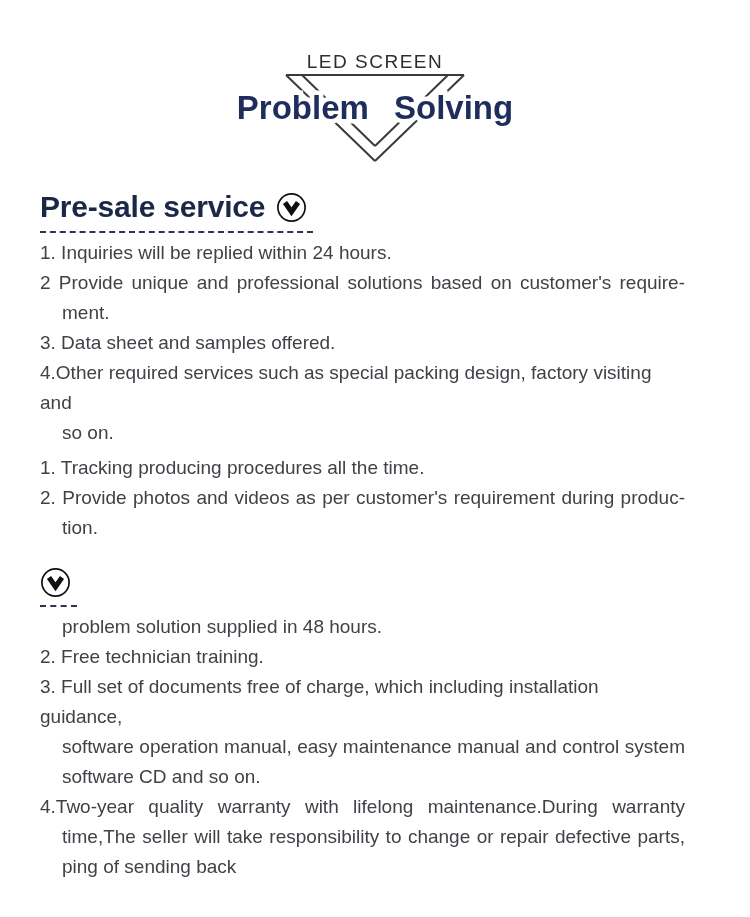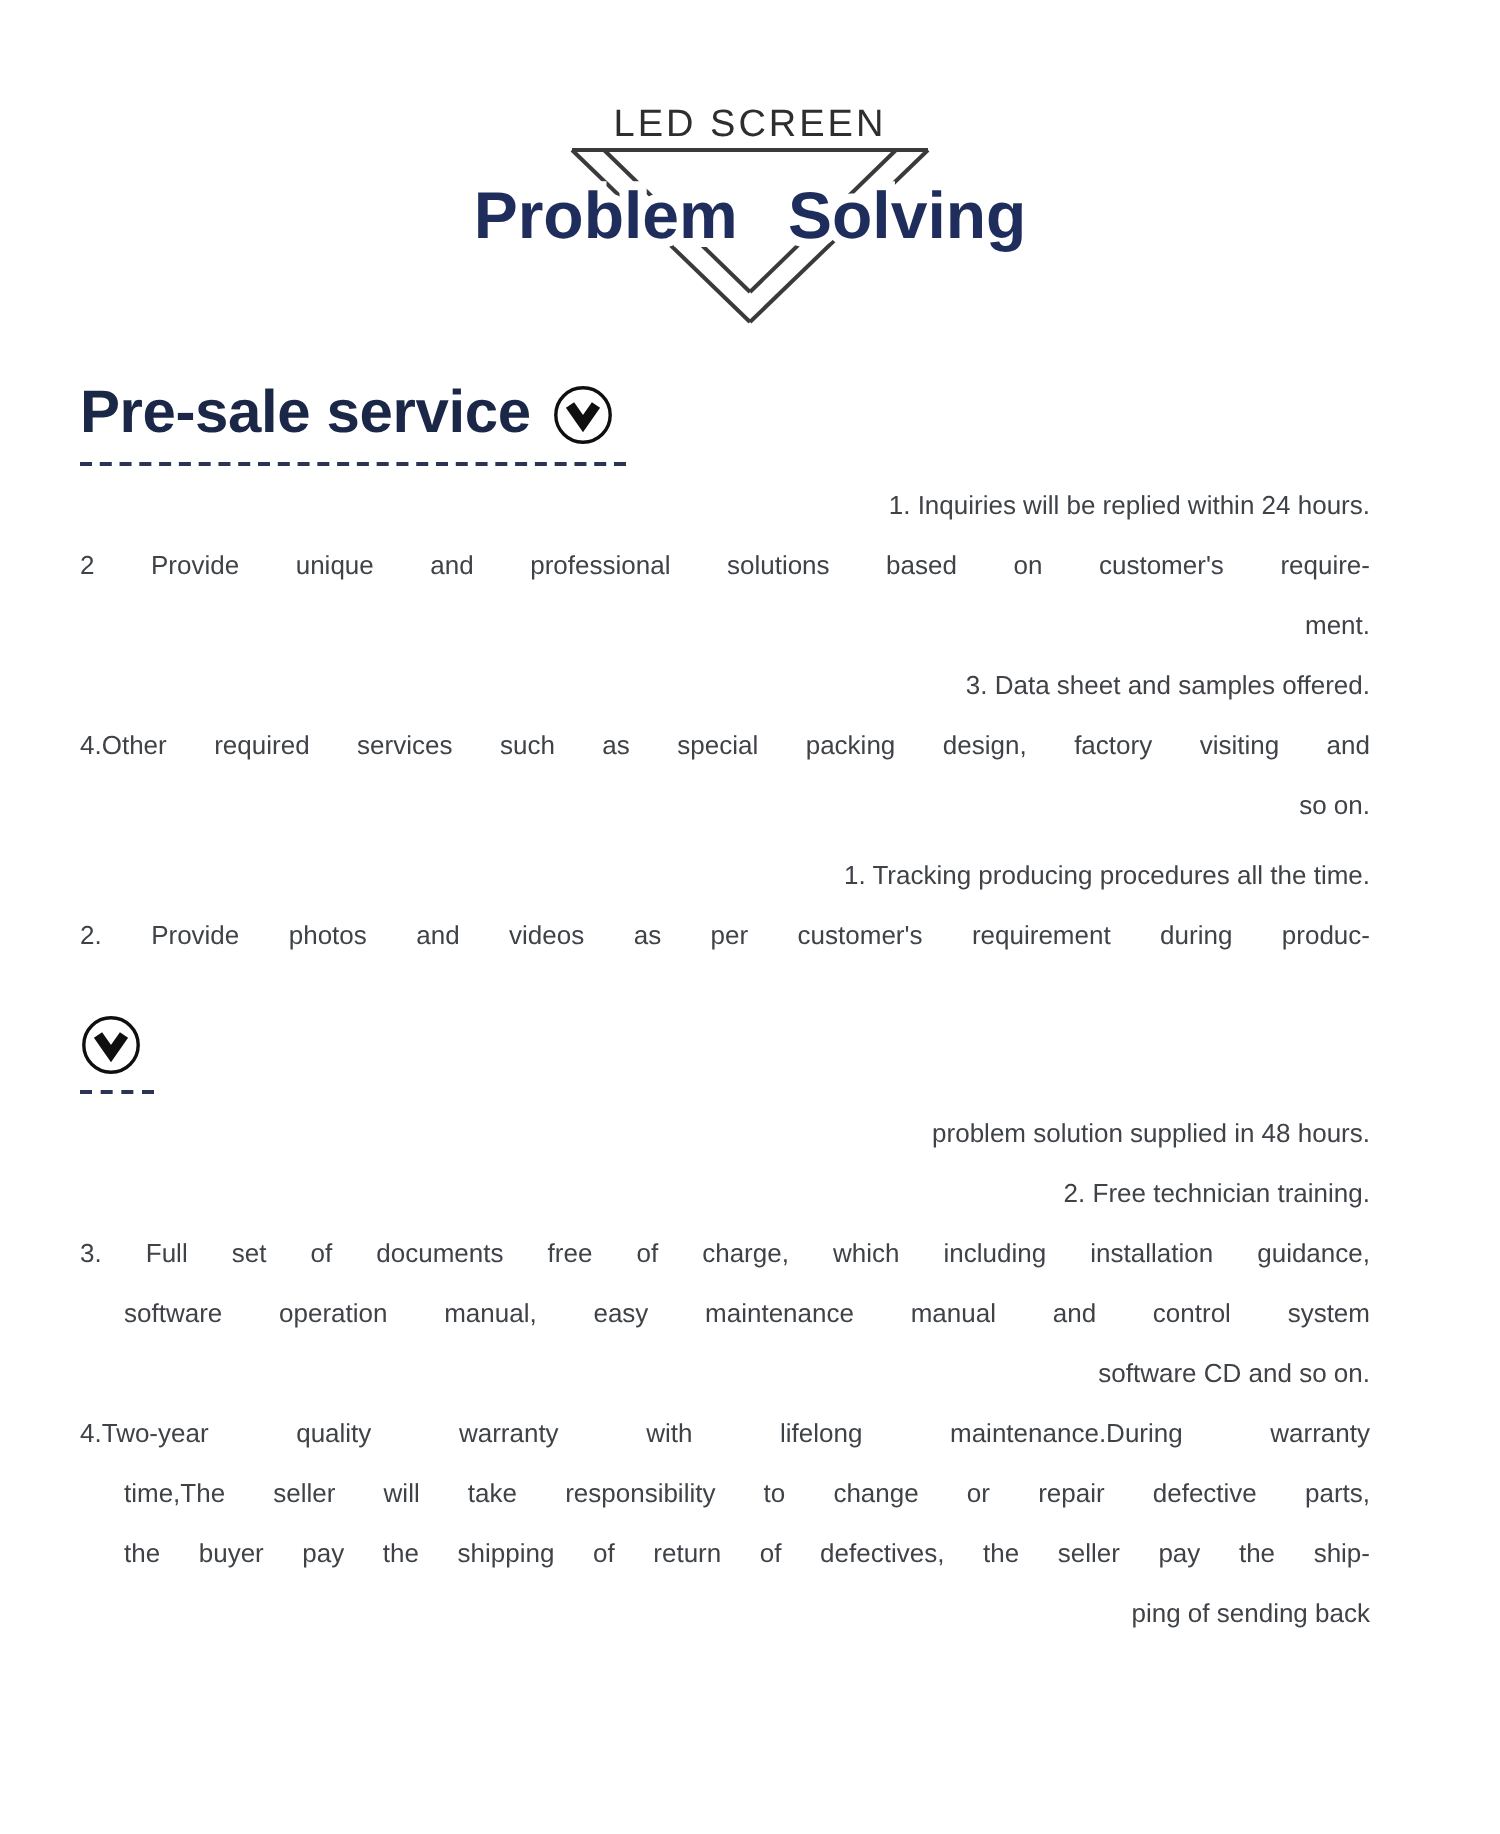--- a/index.html
+++ b/index.html
@@ -28,22 +28,22 @@
     font-size:30px;font-weight:700;letter-spacing:-0.2px;
     color:var(--heading);
     border-bottom:2px dashed var(--dash);
     padding:0 6px 7px 0;
     margin:24px 0 0;
   }
   .service-section:first-child h2{margin-top:22px;justify-content:flex-end;}
   .chev-icon{flex:0 0 auto;display:block;}
   .item-list{margin-top:5px;}
   .line{
-    font-size:13px;line-height:30px;color:var(--body);
-    text-align:right;
+    font-size:19px;line-height:30px;color:var(--body);
+    text-align:left;
   }
   .line.cont{padding-left:22px;}
   .line.fill{text-align-last:justify;}
 </style>
 </head>
 <body>
 
 <div class="page">
 
   <header>
@@ -77,37 +77,37 @@
           <div class="line">3. Data sheet and samples offered.</div>
           <div class="line fill">4.Other required services such as special packing design, factory visiting and</div>
           <div class="line cont">so on.</div>
         </div>
     </section>
 
     <section class="service-section">
       <div class="item-list">
           <div class="line">1. Tracking producing procedures all the time.</div>
           <div class="line fill">2. Provide photos and videos as per customer's requirement during produc-</div>
+          <div class="line cont">tion.</div>
         </div>
     </section>
 
     <section class="service-section">
       <h2>
         <svg class="chev-icon" width="31" height="31" viewBox="0 0 31 31">
           <circle cx="15.5" cy="15.5" r="13.6" fill="none" stroke="#0f0f0f" stroke-width="1.7"></circle>
           <path d="M9 10.5 L15.5 19.8 L22 10.5" fill="none" stroke="#0f0f0f" stroke-width="5" stroke-linejoin="miter"></path>
         </svg>
       </h2>
       <div class="item-list">
           <div class="line cont">problem solution supplied in 48 hours.</div>
           <div class="line">2. Free technician training.</div>
           <div class="line fill">3. Full set of documents free of charge, which including installation guidance,</div>
           <div class="line cont fill">software operation manual, easy maintenance manual and control system</div>
           <div class="line cont">software CD and so on.</div>
           <div class="line fill">4.Two-year quality warranty with lifelong maintenance.During warranty</div>
           <div class="line cont fill">time,The seller will take responsibility to change or repair defective parts,</div>
-          <div class="line cont fill">the buyer pay the shipping of return of defectives, the seller pay the ship-</div>
           <div class="line cont">ping of sending back</div>
         </div>
     </section>
 
   </main>
 </div>
 
 </body></html>

